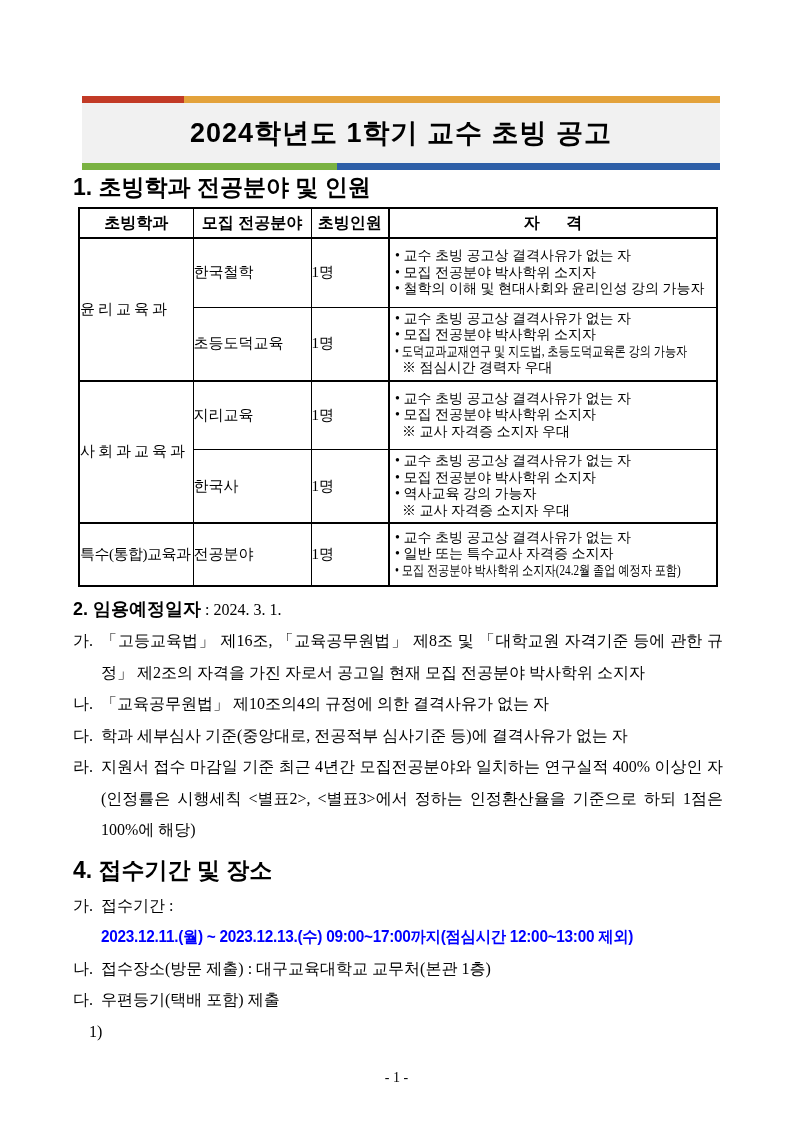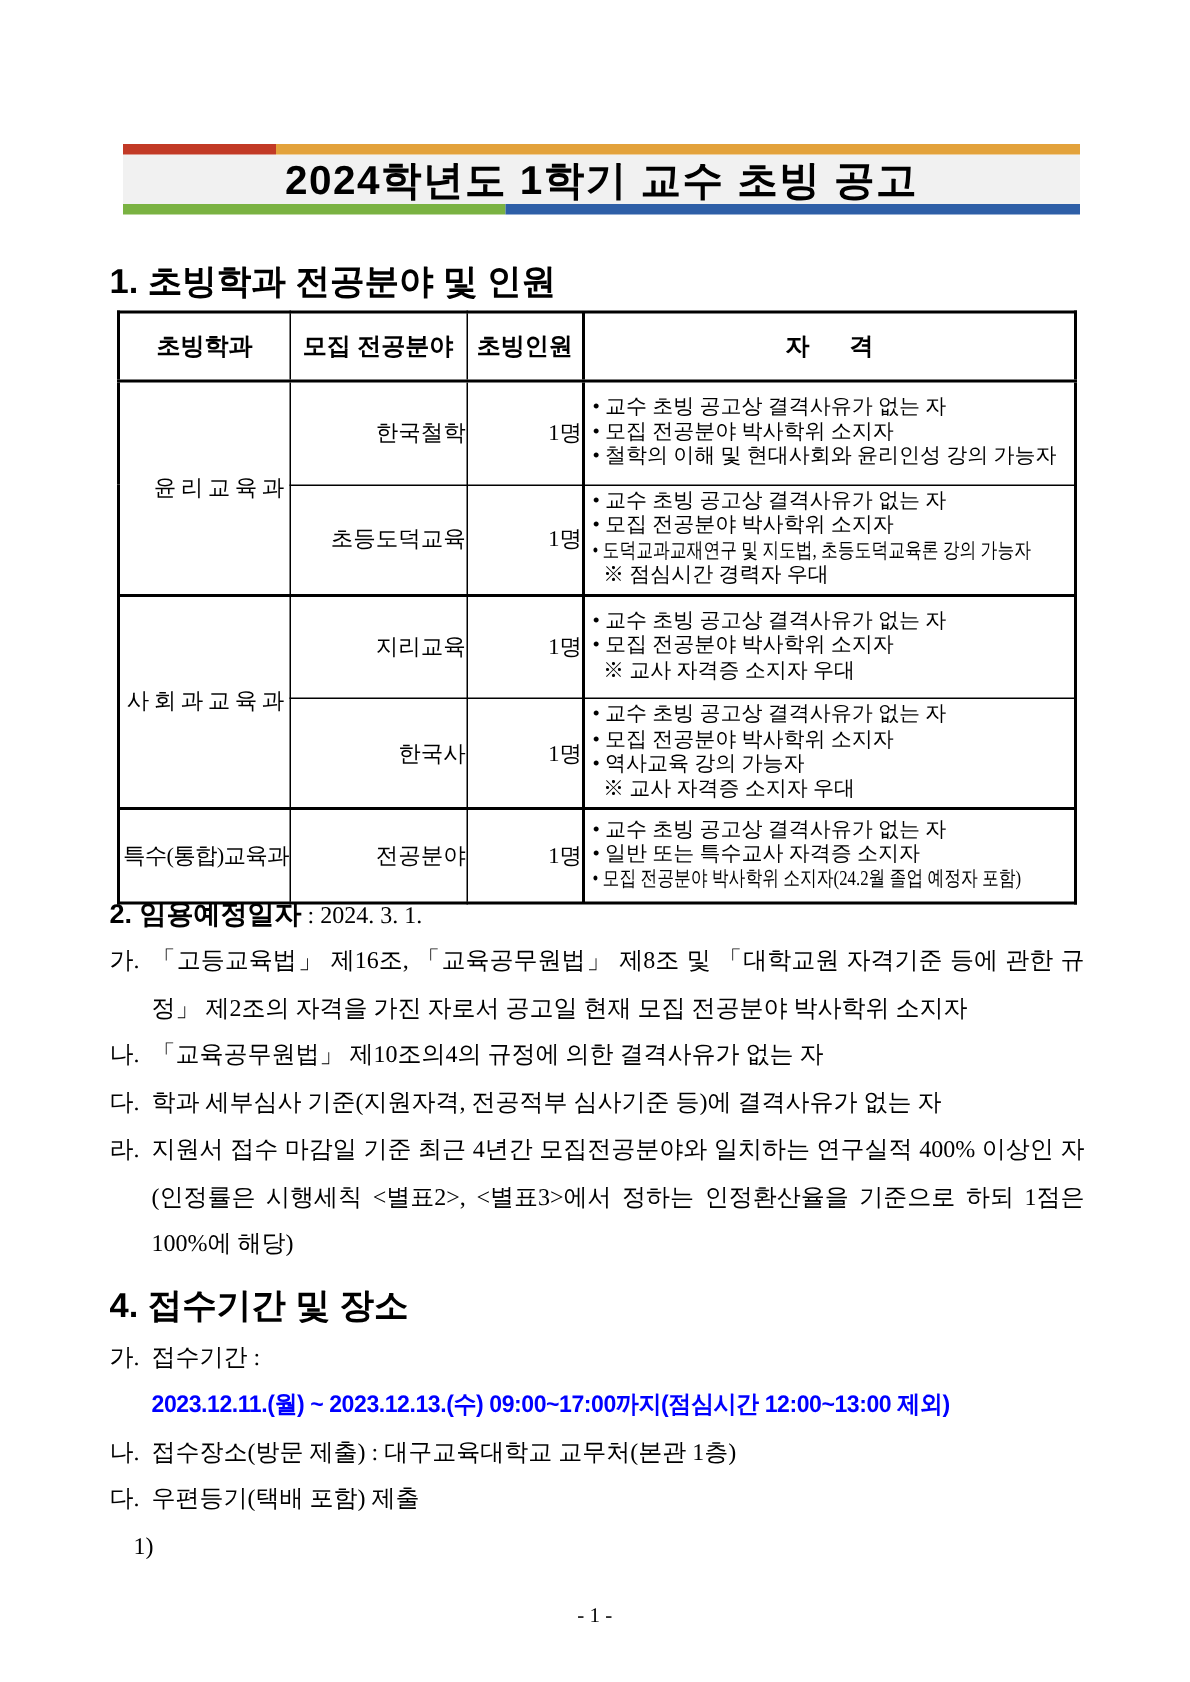--- a/index.html
+++ b/index.html
@@ -13,21 +13,21 @@
   }
 
   
   .banner { position: absolute; left: 82px; top: 96px; width: 638px; }
   .bar { display: flex; height: 7px; }
   .bar-top .seg-red    { width: 16%;  background: var(--c-red, #c23a26); }
   .bar-top .seg-orange { width: 84%;  background: var(--c-orange, #e3a23b); }
   .bar-bottom .seg-green { width: 40%; background: var(--c-green, #7ab242); }
   .bar-bottom .seg-blue  { width: 60%; background: var(--c-blue, #2e5fa7); }
   .title-area {
-    height: 33px; background: var(--c-title_bg, #f1f1f1);
+    height: 60px; background: var(--c-title_bg, #f1f1f1);
     display: flex; align-items: center; justify-content: center;
   }
   .title-area .title-text {
     font-family: "Liberation Sans", sans-serif;
     font-weight: bold; font-size: 27px; letter-spacing: 1px;
   }
 
   
   .sec-heading {
     font-family: "Liberation Sans", sans-serif;
@@ -39,31 +39,31 @@
   .recruit-table {
     position: absolute; left: 78px; top: 207px;
     width: 638px;
     border-collapse: collapse; table-layout: fixed;
     border: 2px solid #000;
   }
   .recruit-table th, .recruit-table td { border: 1px solid #000; }
   .recruit-table th {
     font-family: "Liberation Sans", sans-serif;
     font-weight: bold; font-size: 16px;
-    height: 46px; text-align: center;
+    height: 30px; text-align: center;
     border-bottom-width: 2px;
   }
   .recruit-table col.c1 { width: 114px; }
   .recruit-table col.c2 { width: 118px; }
   .recruit-table col.c3 { width: 78px; }
   .recruit-table col.c4 { width: 328px; }
   .recruit-table .qual-col { border-left-width: 2px; }
   .recruit-table tr.group-start td { border-top-width: 2px; }
   .recruit-table td { font-size: 15px; vertical-align: middle; }
-  .cell-center { text-align: right; }
+  .cell-center { text-align: left; }
   .dept-spread { letter-spacing: 3px; }
   .dept-tight  { font-size: 13.5px; letter-spacing: -0.5px; }
   .qual-cell { padding: 3px 5px; }
   .qline { font-size: 14px; line-height: 16.5px; white-space: pre-wrap; }
   .qline.note { padding-left: 7px; }
   .qline.squeeze {
     white-space: nowrap;
     transform: scaleX(0.8); transform-origin: 0 50%;
   }
   .rh1 td { height: 69px; } .rh2 td { height: 72px; }
@@ -202,21 +202,21 @@
     <div class="item">
       <span class="label">가.</span>
       <span class="text">「고등교육법」 제16조, 「교육공무원법」 제8조 및 「대학교원 자격기준 등에 관한 규정」 제2조의 자격을 가진 자로서 공고일 현재 모집 전공분야 박사학위 소지자</span>
     </div>
     <div class="item">
       <span class="label">나.</span>
       <span class="text no-justify">「교육공무원법」 제10조의4의 규정에 의한 결격사유가 없는 자</span>
     </div>
     <div class="item">
       <span class="label">다.</span>
-      <span class="text no-justify">학과 세부심사 기준(지원자격, 전공적부 심사기준 등)에 결격사유가 없는 자</span>
+      <span class="text no-justify">학과 세부심사 기준(중앙대로, 전공적부 심사기준 등)에 결격사유가 없는 자</span>
     </div>
     <div class="item">
       <span class="label">라.</span>
       <span class="text">지원서 접수 마감일 기준 최근 4년간 모집전공분야와 일치하는 연구실적 400% 이상인 자(인정률은 시행세칙 &lt;별표2&gt;, &lt;별표3&gt;에서 정하는 인정환산율을 기준으로 하되 1점은 100%에 해당)</span>
     </div>
   </div>
 
   <div class="sec-heading sec4-heading">4. 접수기간 및 장소</div>
 
   <div class="items">

